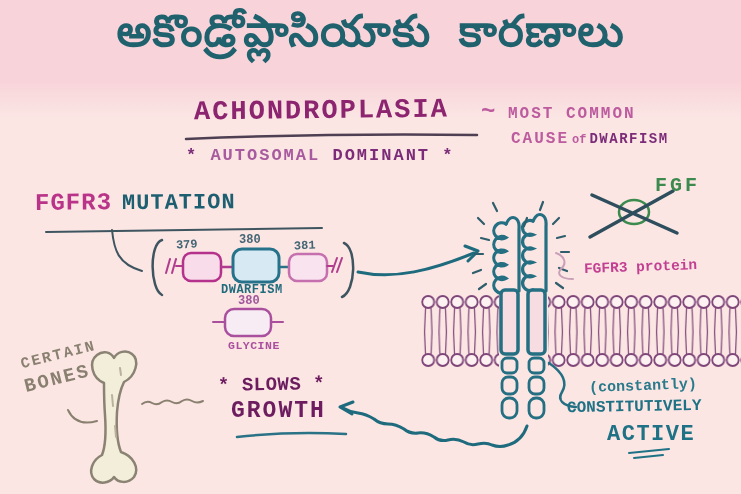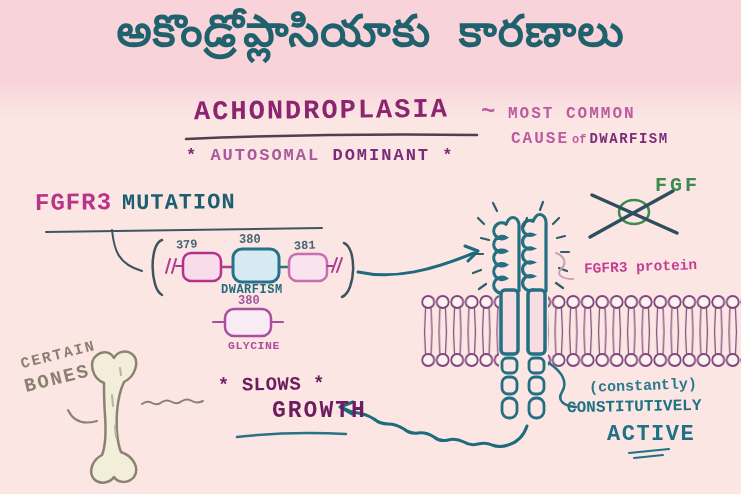--- a/index.html
+++ b/index.html
@@ -34,21 +34,21 @@
   .v380{left:238px;top:295px;font-size:12px;font-weight:bold;color:#a0569a;}
   .glycine{left:228px;top:340px;font-size:11.5px;font-weight:bold;letter-spacing:0.5px;color:#a94f9d;}
   .fgf{left:611px;top:176px;font-size:20px;font-weight:bold;letter-spacing:3px;color:#3c8a4e;margin-left:44px;}
   .fgfr3p{left:584px;top:260px;font-size:14.5px;font-weight:bold;color:#c33f92;transform:rotate(-2deg);}
   .constantly{left:589px;top:379px;font-size:15px;font-weight:bold;color:#2a7a8c;transform:rotate(-2deg);}
   .constitutively{left:567px;top:399px;font-size:16px;font-weight:bold;color:#1f7285;transform:rotate(-1deg);}
   .active{left:607px;top:424px;font-size:22px;font-weight:bold;letter-spacing:1.5px;color:#1f7285;}
   .certain{left:20px;top:348px;font-size:15px;font-weight:bold;letter-spacing:2px;color:#8a8070;transform:rotate(-14deg);}
   .bones{left:24px;top:370px;font-size:19px;font-weight:bold;letter-spacing:2px;color:#8a8070;transform:rotate(-14deg);}
   .slows{left:218px;top:376px;font-size:19px;font-weight:bold;letter-spacing:0.5px;color:#6d1d5f;transform:rotate(-1deg);}
-  .growth{left:231px;top:400px;font-size:23px;font-weight:bold;letter-spacing:2px;color:#6d1d5f;margin-left:41px;}
+  .growth{left:231px;top:400px;font-size:23px;font-weight:bold;letter-spacing:2px;color:#6d1d5f;}
 </style>
 </head>
 <body>
 
 <div class="canvas">
 
   <svg width="741" height="494" viewBox="0 0 741 494">
     <defs>
       <pattern id="lipid" patternUnits="userSpaceOnUse" x="421" y="294" width="14.5" height="74">
         <line x1="4.5" y1="14" x2="3.5" y2="38" stroke="#7d4478" stroke-width="1.2"></line>

